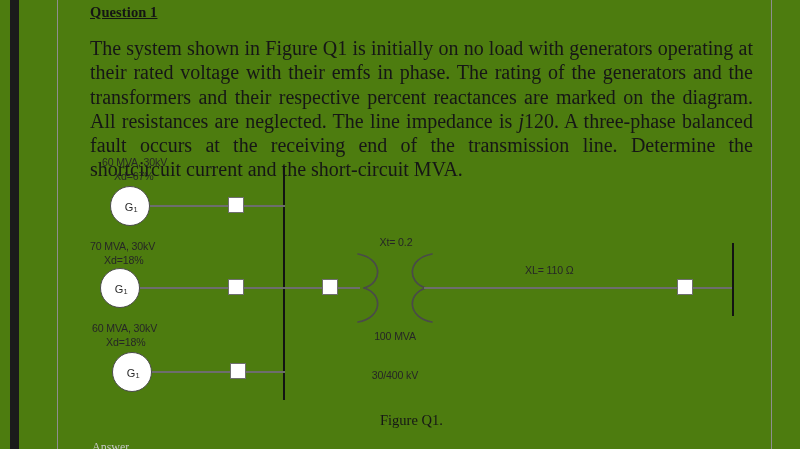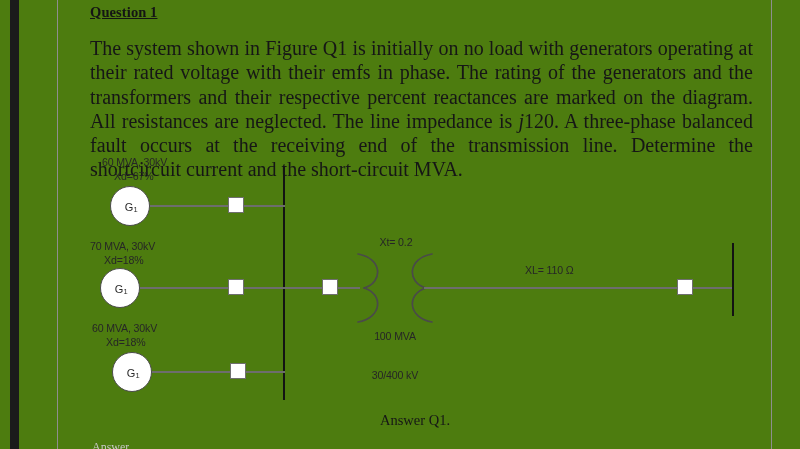--- a/index.html
+++ b/index.html
@@ -201,17 +201,17 @@
     <div class="lbl center" style="left:350px; top:346px; width:90px;margin-top:23px;">30/400 kV</div>
 
     <div class="lbl" style="left:525px; top:264px;">XL= 110 Ω</div>
     <div class="wire" style="left:424px; top:287px; width:310px;"></div>
     <div class="breaker" style="left:677px; top:279px;"></div>
 
     <div class="bus" style="left:732px; top:243px; height:73px;"></div>
 
   </div>
 
-  <div class="fig-caption" style="left:380px; top:412px;">Answer Q1.</div>
+  <div class="fig-caption" style="left:380px; top:412px;">Figure Q1.</div>
 
   <div class="bottom-cut">Answer</div>
 
 </div>
 
 </body></html>

